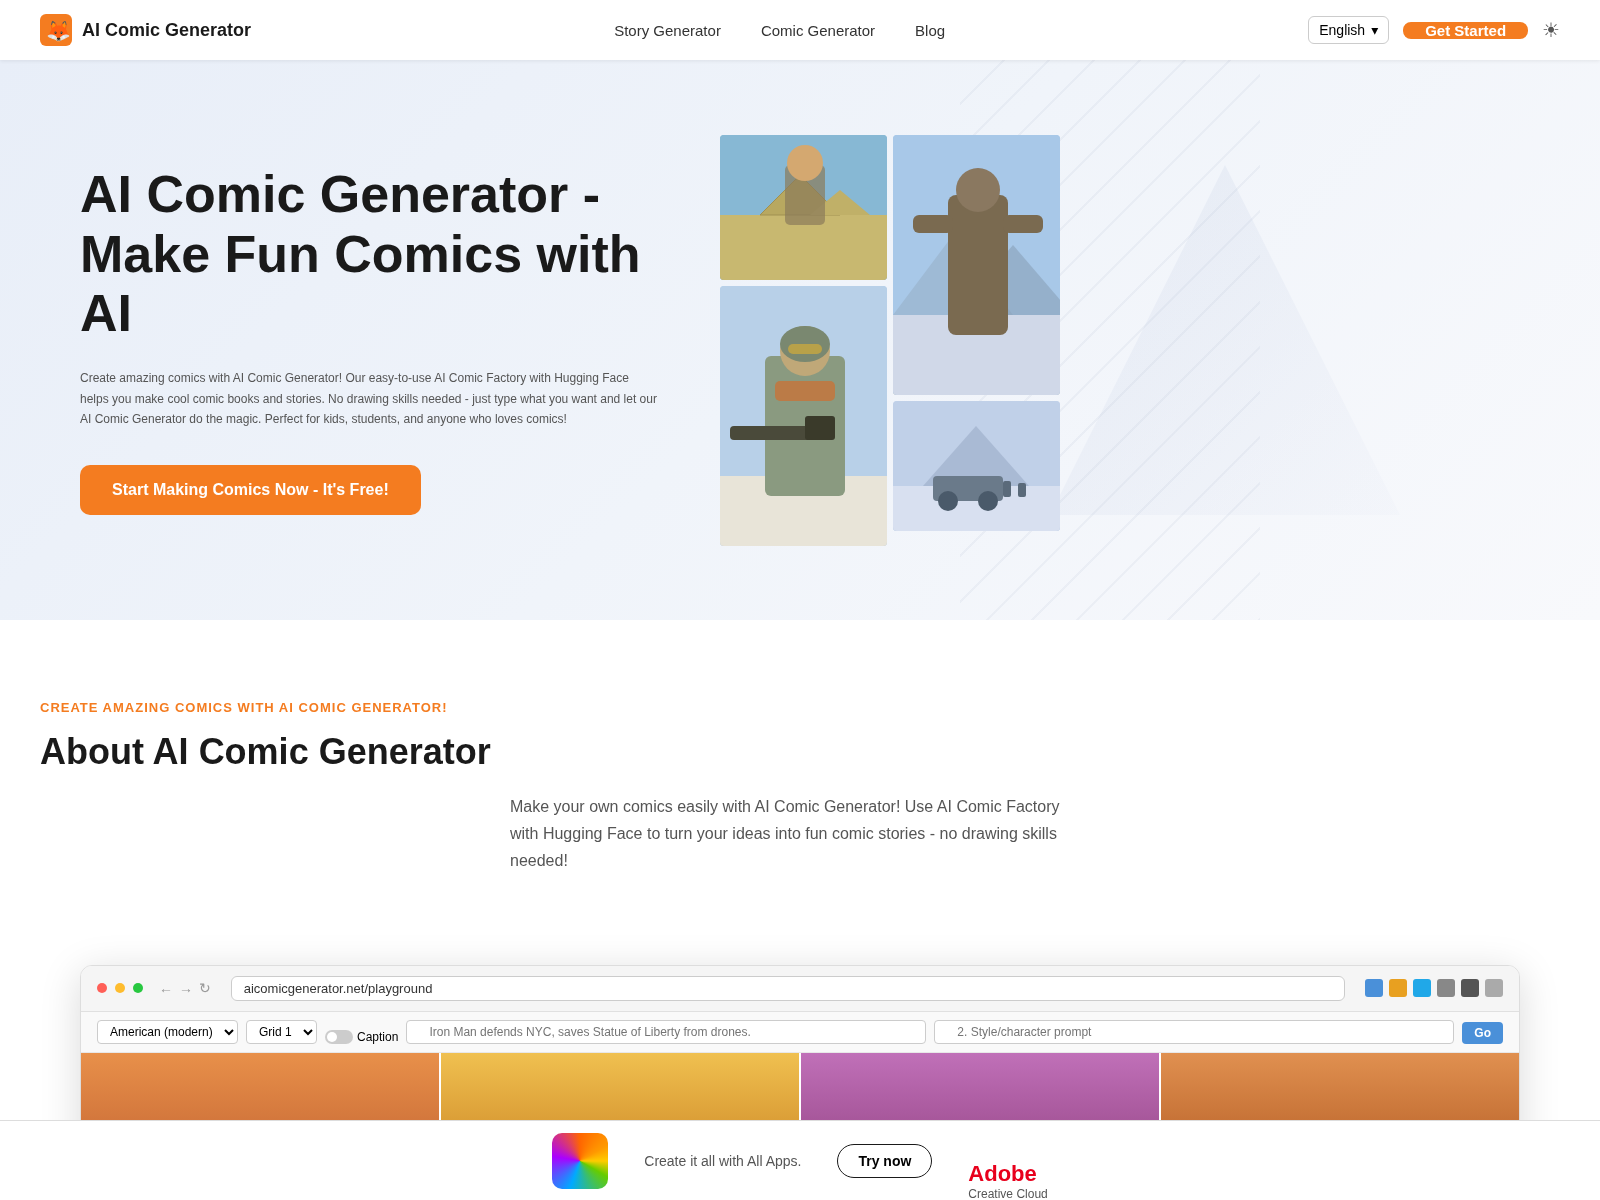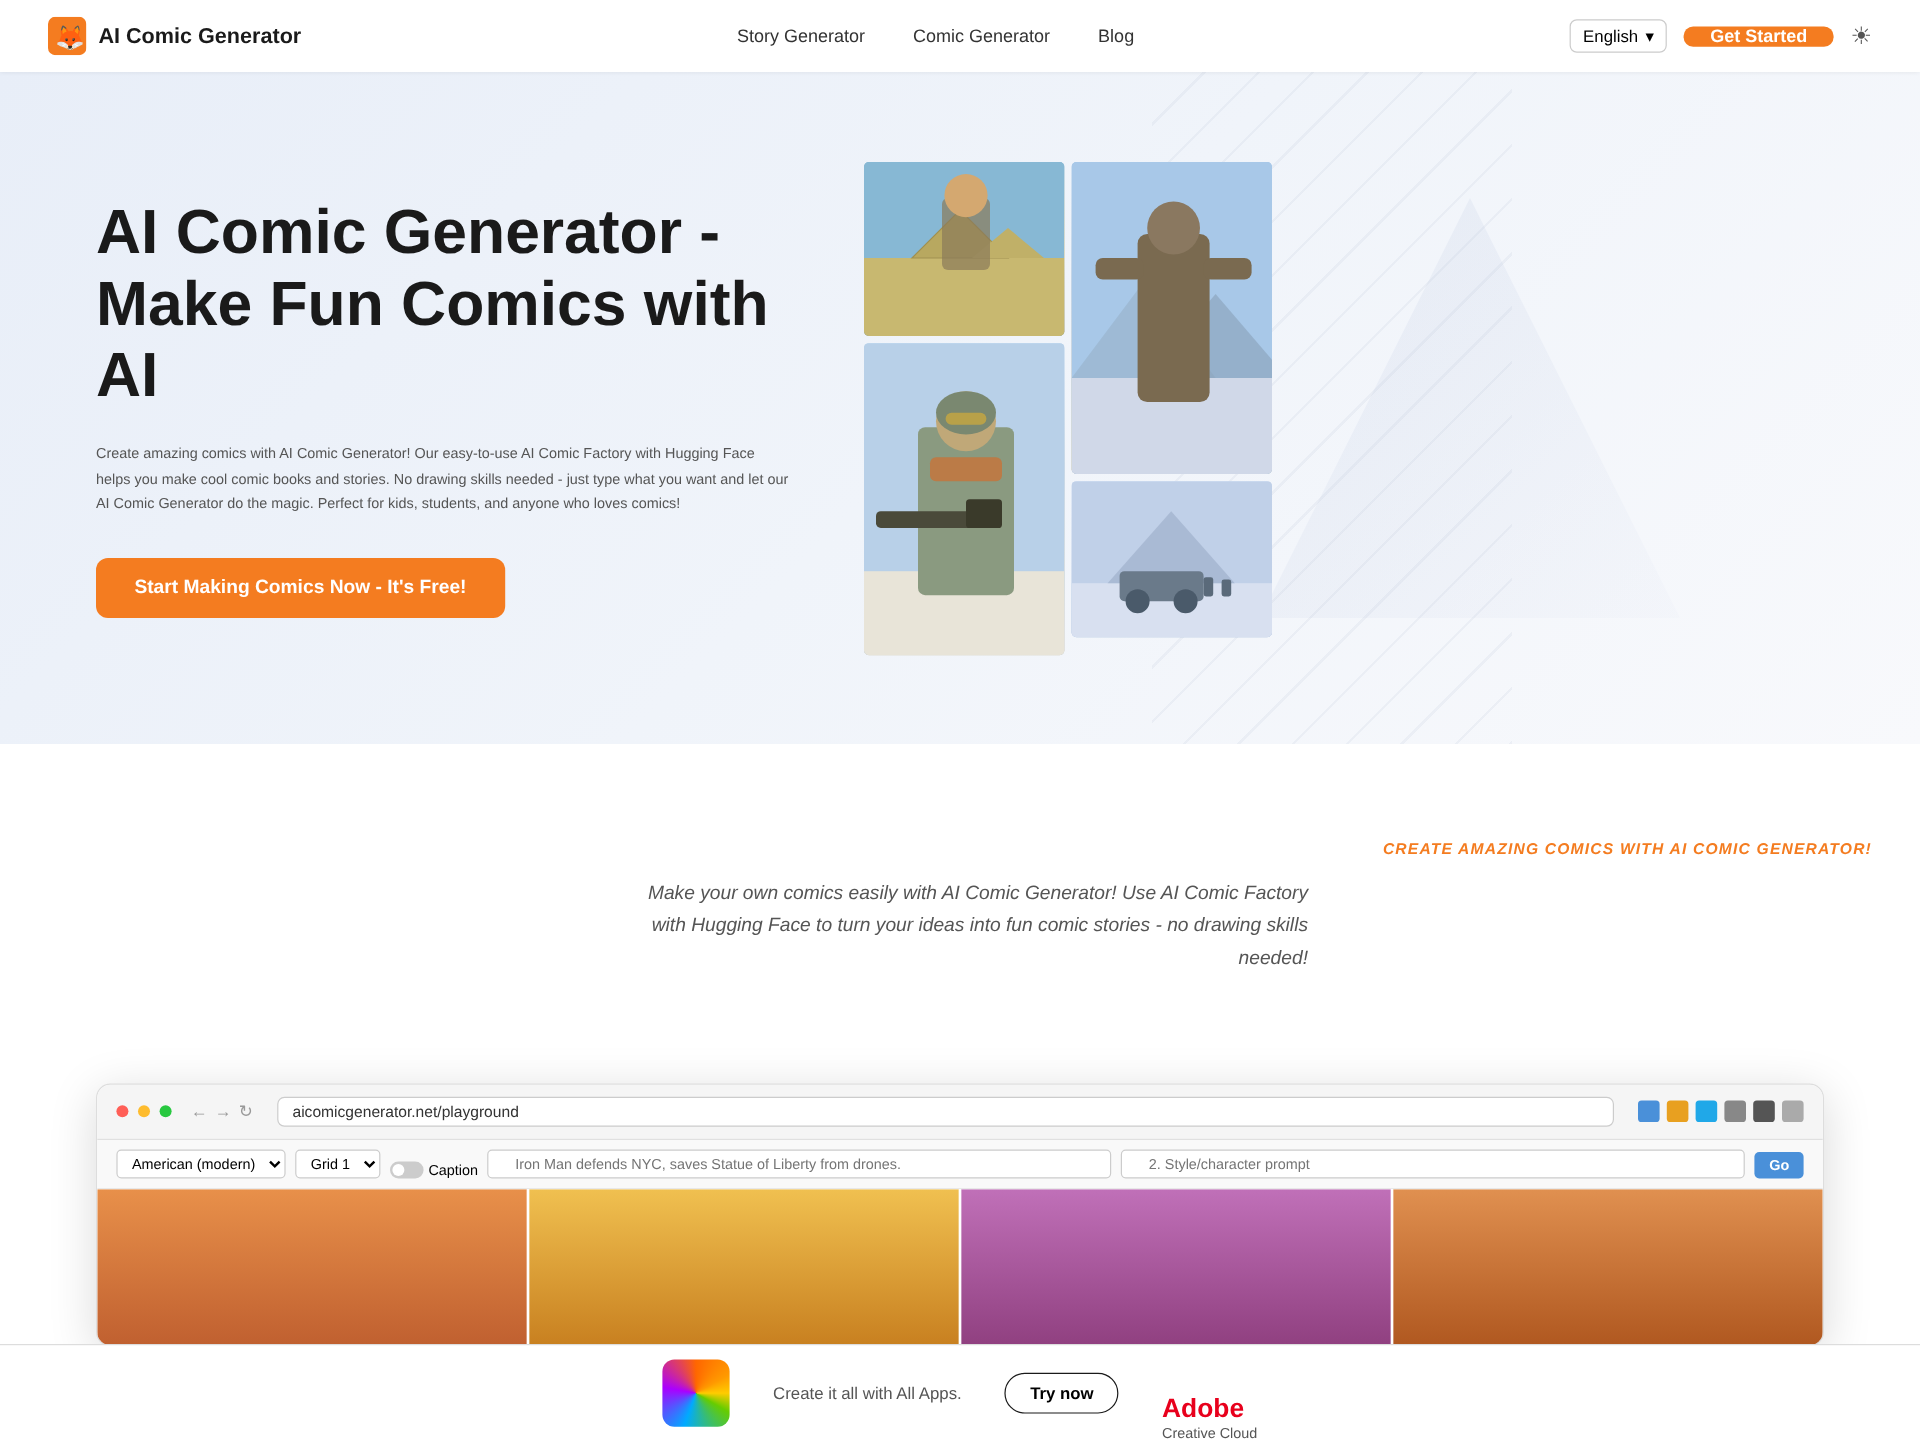--- a/index.html
+++ b/index.html
@@ -56,21 +56,21 @@
     }
     .comic-panel:nth-child(1) { height: 145px; }
     .comic-panel:nth-child(2) { height: 260px; }
     .comic-panel:nth-child(3) { height: 260px; }
     .comic-panel:nth-child(4) { height: 130px; }
 
     
     .comic-panel { position: relative; }
 
     
-    .about-section { padding: 80px 40px 40px; text-align: right; background: #fff; font-style: italic; }
+    .about-section { padding: 80px 40px 40px; text-align: left; background: #fff; }
     .about-sub {
       color: #f47c20; font-size: 13px; font-weight: 700; letter-spacing: 1px;
       text-transform: uppercase; margin-bottom: 16px;
     }
     .about-title { font-size: 36px; font-weight: 800; color: #1a1a1a; margin-bottom: 20px; }
     .about-desc { font-size: 16px; color: #555; line-height: 1.7; max-width: 580px; margin: 0 auto 50px; }
 
     
     .browser-mockup {
       margin: 0 80px; border-radius: 12px; overflow: hidden;
@@ -255,20 +255,21 @@
           <rect x="110" y="80" width="8" height="16" rx="2" fill="#5a6a7a"></rect>
           <rect x="125" y="82" width="8" height="14" rx="2" fill="#5a6a7a"></rect>
         </svg>
       </div>
     </div>
   </div>
 </section>
 
 <section class="about-section">
   <p class="about-sub">CREATE AMAZING COMICS WITH AI COMIC GENERATOR!</p>
+  <h2 class="about-title">About AI Comic Generator</h2>
   <p class="about-desc">Make your own comics easily with AI Comic Generator! Use AI Comic Factory with Hugging Face to turn your ideas into fun comic stories - no drawing skills needed!</p>
 </section>
 
 <div class="browser-mockup">
   <div class="browser-bar">
     <div class="browser-dot b-red"></div>
     <div class="browser-dot b-yellow"></div>
     <div class="browser-dot b-green"></div>
     <div style="display:flex; gap:6px; margin-left:8px;">
       <span style="color:#999;font-size:14px;">←</span>

